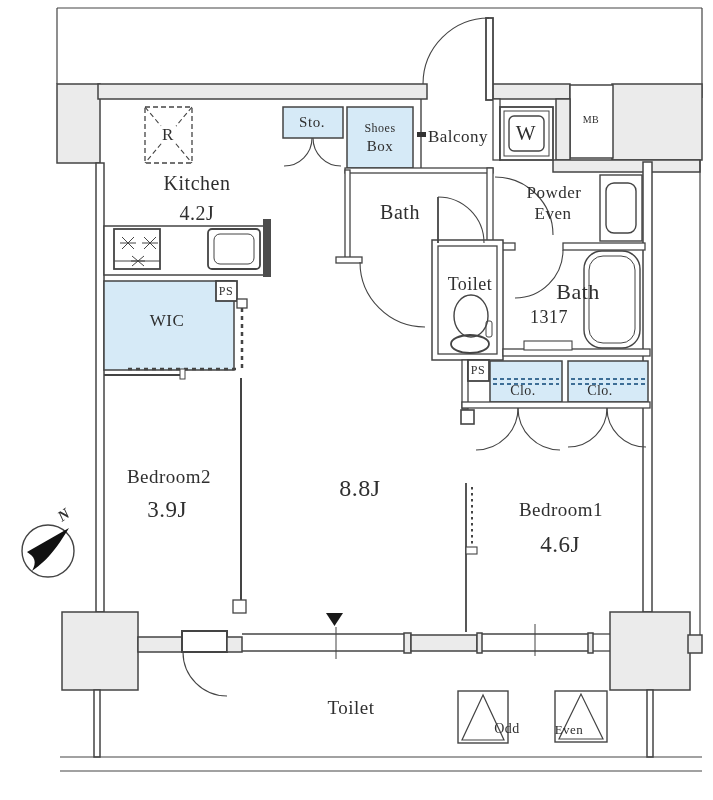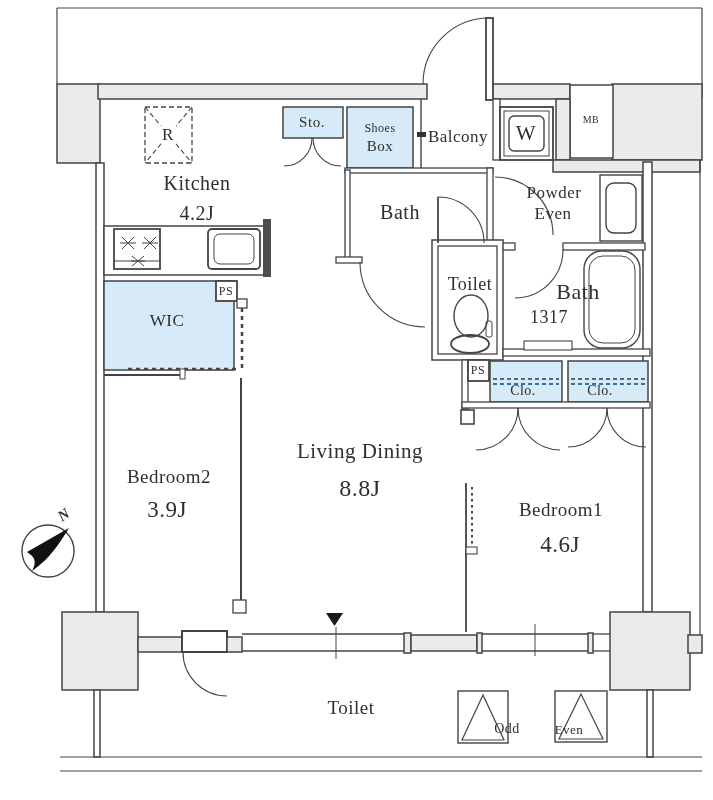--- a/index.html
+++ b/index.html
@@ -188,21 +188,20 @@
   <div class="lbl" style="left:470px;top:284px;font-size:18px">Toilet</div>
   <div class="lbl" style="left:578px;top:292px;font-size:22px">Bath</div>
   <div class="lbl" style="left:549px;top:317px;font-size:18px">1317</div>
   <div class="lbl" style="left:167px;top:320px;font-size:17px">WIC</div>
   <div class="lbl" style="left:226px;top:291px;font-size:12px">PS</div>
   <div class="lbl" style="left:478px;top:370px;font-size:12px">PS</div>
   <div class="lbl" style="left:523px;top:391px;font-size:14px">Clo.</div>
   <div class="lbl" style="left:600px;top:391px;font-size:14px">Clo.</div>
   <div class="lbl" style="left:169px;top:476px;font-size:19px">Bedroom2</div>
   <div class="lbl" style="left:167px;top:509px;font-size:23px">3.9J</div>
-  <div class="lbl" style="left:360px;top:451px;font-size:21px">Living Dining</div>
   <div class="lbl" style="left:360px;top:488px;font-size:24px">8.8J</div>
   <div class="lbl" style="left:561px;top:509px;font-size:19px">Bedroom1</div>
   <div class="lbl" style="left:560px;top:544px;font-size:23px">4.6J</div>
   <div class="lbl" style="left:351px;top:707px;font-size:19px">Toilet</div>
   <div class="lbl" style="left:507px;top:729px;font-size:14px">Odd</div>
   <div class="lbl" style="left:569px;top:729px;font-size:13px">Even</div>
   <div class="lbl" style="left:64px;top:515px;font-size:15px;font-style:italic;font-weight:bold;transform:translate(-50%,-50%) rotate(-35deg)">N</div>
 
 </div>
 

